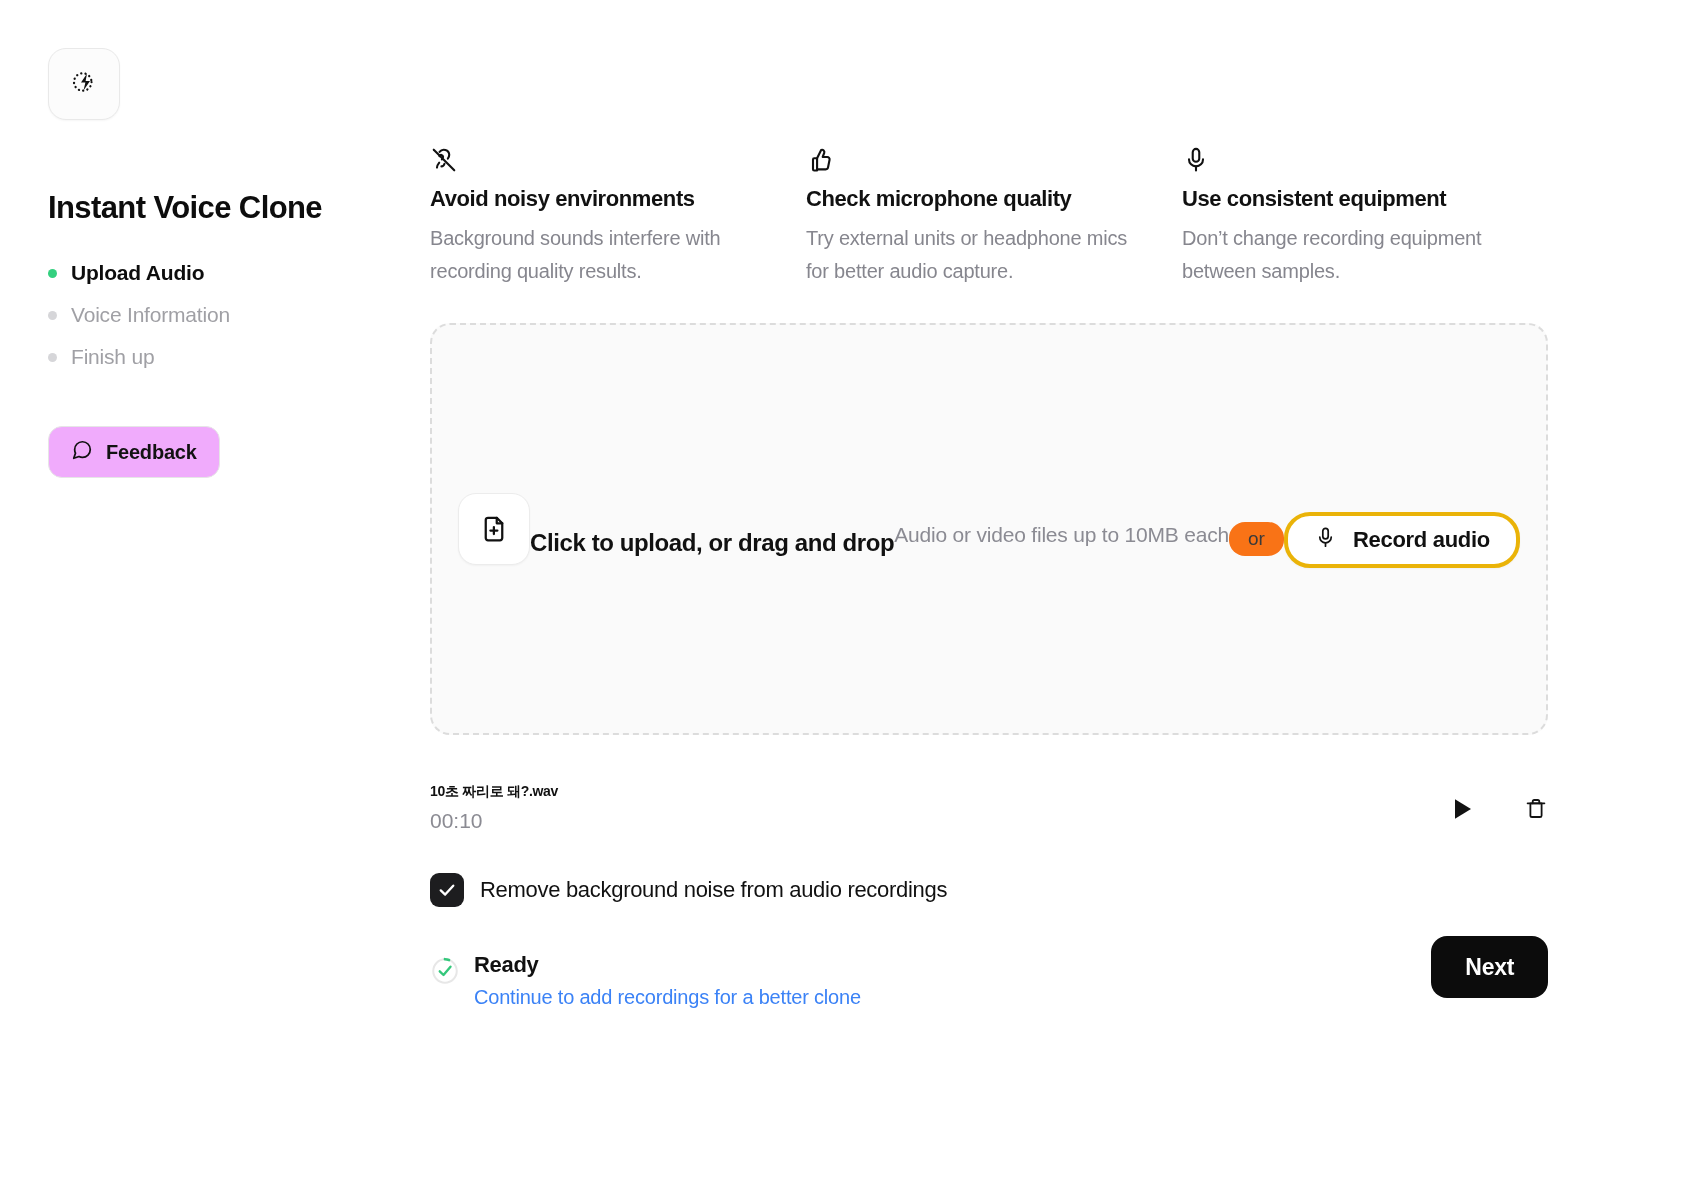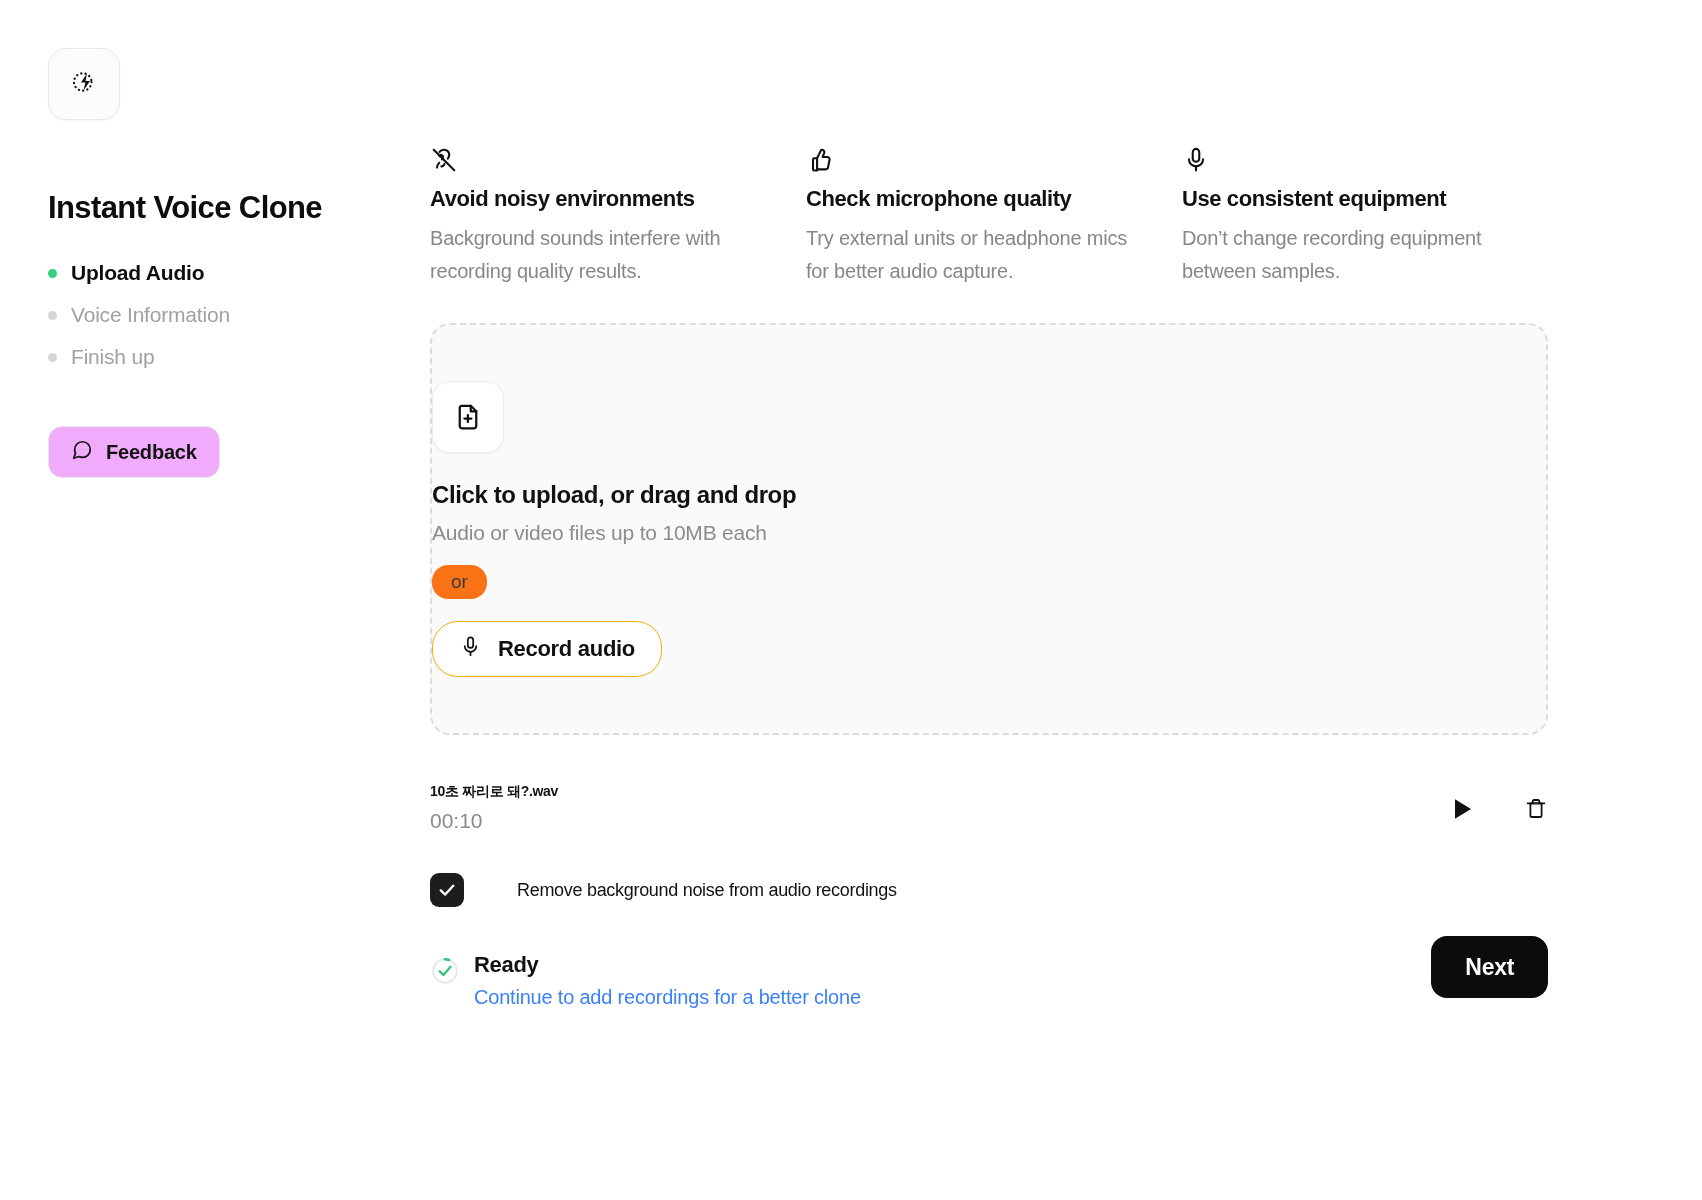--- a/index.html
+++ b/index.html
@@ -69,22 +69,22 @@
     letter-spacing: -0.2px;
   }
 
   
   .dropzone {
     margin-top: 35px;
     width: 1118px; height: 412px;
     border: 2px dashed #dcdcdc;
     border-radius: 20px;
     background: #fafafa;
-    display: flex; flex-direction: column;
-    align-items: flex-start; justify-content: center;
+    display: flex; flex-direction: row;
+    align-items: center; justify-content: center;
     cursor: pointer;
   }
   .dz-tile {
     width: 72px; height: 72px;
     background: #fff;
     border: 1px solid #ececec;
     border-radius: 18px;
     display: flex; align-items: center; justify-content: center;
     box-shadow: 0 1px 2px rgba(0,0,0,.04);
   }
@@ -101,21 +101,21 @@
     background: #f97316;
     border-radius: 16px;
     padding: 6px 19px;
     font-size: 19px; color: #3a3a3a; font-weight: 500;
   }
   .record-btn {
     margin-top: 22px;
     display: inline-flex; align-items: center; gap: 16px;
     height: 56px; padding: 0 26px;
     background: #fff;
-    border: 1px solid #eab308;
+    border: 4px solid #eab308;
     border-radius: 26px;
     box-shadow: 0 1px 2px rgba(0,0,0,.04);
     font-size: 22px; font-weight: 700; letter-spacing: -0.3px; color: #111;
     cursor: pointer;
   }
 
   
   .file-row {
     margin-top: 48px;
     width: 1118px;
@@ -131,21 +131,21 @@
     margin-top: 40px;
     display: flex; align-items: center; gap: 16px;
     cursor: pointer;
   }
   .checkbox {
     width: 34px; height: 34px; border-radius: 9px;
     background: #1d1d1f;
     display: flex; align-items: center; justify-content: center;
     flex: none;
   }
-  .check-label { font-size: 18px; letter-spacing: -0.3px; color: #111; margin-left: 37px; }
+  .check-label { font-size: 22px; letter-spacing: -0.3px; color: #111; }
 
   
   .status-row {
     margin-top: 45px;
     width: 1118px;
     display: flex; align-items: flex-start; justify-content: space-between;
   }
   .status-left { display: flex; gap: 14px; }
   .status-icon { margin-top: 4px; flex: none; }
   .status-title { font-size: 22px; font-weight: 700; letter-spacing: -0.3px; color: #111; }

